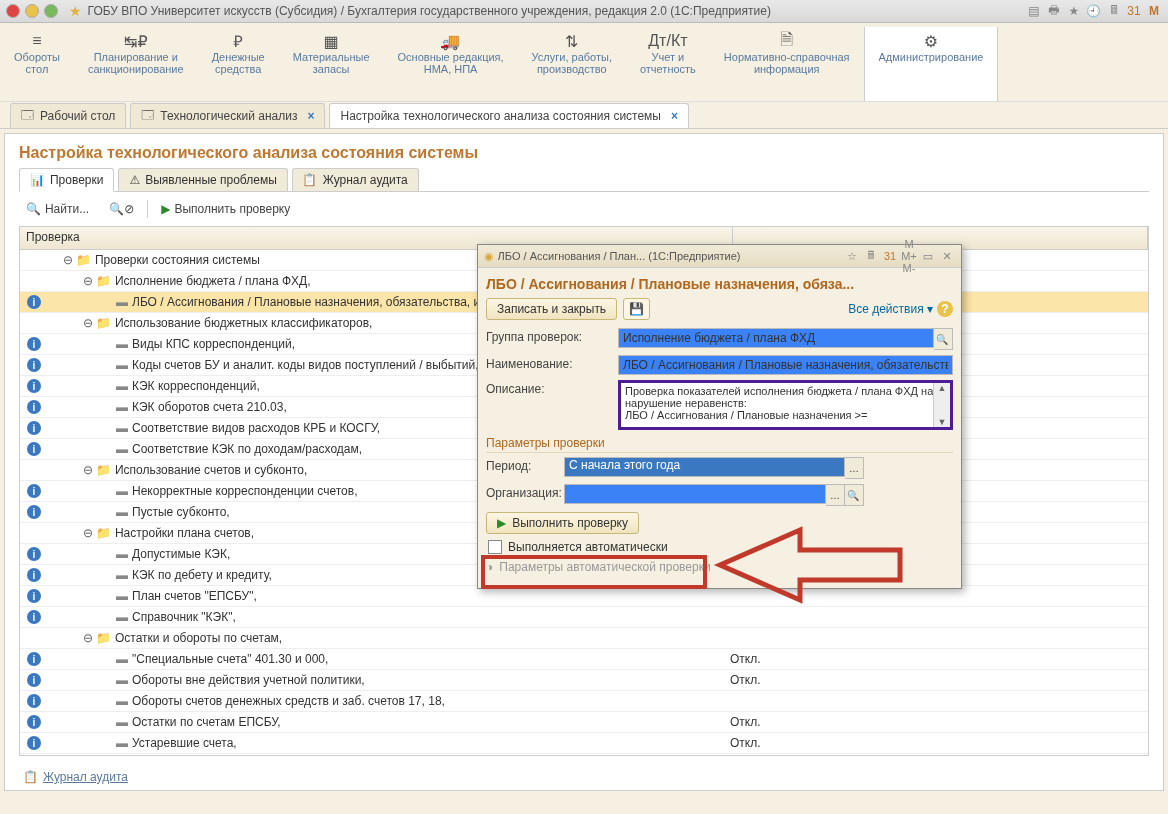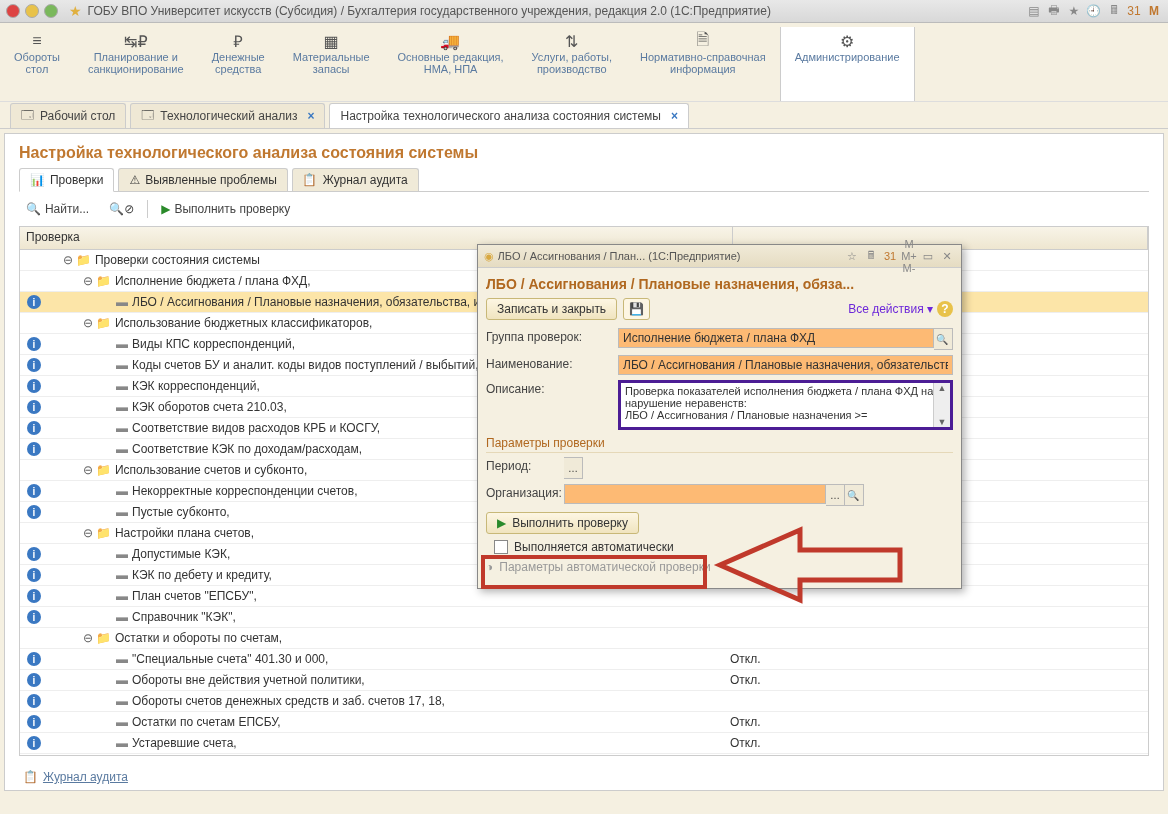--- a/index.html
+++ b/index.html
@@ -45,26 +45,26 @@
 .dlg-title{height:22px;background:linear-gradient(#f0ead8,#e5dcc2);display:flex;align-items:center;padding:0 6px;font-size:11px;color:#555;border-bottom:1px solid #ccc}
 .dlg-title .grow{flex:1;white-space:nowrap;overflow:hidden;text-overflow:ellipsis}
 .dlg-title .icos{display:flex;gap:3px;align-items:center}
 .dlg-title .icos span{width:16px;text-align:center;color:#888}
 .dlg-body{padding:8px}
 .dlg-h{color:#b06820;font-size:14px;font-weight:bold;margin-bottom:6px;white-space:nowrap;overflow:hidden;text-overflow:ellipsis}
 .dlg-toolbar{display:flex;align-items:center;gap:6px;margin-bottom:8px}
 .btn{padding:3px 10px;background:linear-gradient(#fdf6e3,#f0e4bf);border:1px solid #c8b878;border-radius:3px;font-size:12px;color:#333}
 .icobtn{padding:3px 5px;border:1px solid #c8b878;border-radius:3px;background:#fdf6e3}
 .right{margin-left:auto;display:flex;align-items:center;gap:4px}
-.link{color:#6d28d9}
+.link{color:#0369a1}
 .help{width:16px;height:16px;border-radius:50%;background:#e8c24a;color:#fff;display:inline-flex;align-items:center;justify-content:center;font-weight:bold}
 .form-row{display:flex;align-items:flex-start;margin-bottom:5px;font-size:12px}
 .form-row label{width:132px;color:#444;padding-top:2px}
 .form-row .fld{flex:1;display:flex}
-.input{flex:1;border:1px solid #bbb;background:#fdba74;height:18px;padding:0 4px;font-size:12px;color:#333}
+.input{flex:1;border:1px solid #bbb;background:#3b82f6;height:18px;padding:0 4px;font-size:12px;color:#333}
 .input.sel{background:#3a78c2;color:#fff}
 .inpbtn{width:18px;height:20px;border:1px solid #bbb;border-left:none;background:#f0ead8;display:flex;align-items:center;justify-content:center;font-size:10px}
 .textarea{flex:1;border:3px solid #4c1d95;background:#fff;height:40px;padding:2px 4px;font-size:11px;overflow:hidden;position:relative}
 .scroller{position:absolute;right:0;top:0;bottom:0;width:16px;background:#eee;border-left:1px solid #ccc;display:flex;flex-direction:column;justify-content:space-between;align-items:center;font-size:9px;color:#666}
 .section-h{color:#b06820;font-size:12px;margin:6px 0 4px 0;border-bottom:1px solid #e5d8b8;padding-bottom:2px}
 .run-btn{display:inline-flex;align-items:center;gap:6px;padding:3px 10px;border:1px solid #c8b878;border-radius:3px;background:linear-gradient(#fdf6e3,#f0e4bf)}
 .play{color:#2a8a2a}
 .redbox{position:absolute;border:4px solid #c0392b;pointer-events:none}
 .arrow{position:absolute;pointer-events:none}
 .footer{position:absolute;bottom:6px;left:18px;display:flex;align-items:center;gap:5px;color:#5a7aa0;font-size:12px}
@@ -118,20 +118,25 @@
         <div class="rib-ico">🚚</div>
         <div>Основные редакция,</div>
         <div>НМА, НПА</div>
       </div>
       <div class="rib-item">
         <div class="rib-ico">⇅</div>
         <div>Услуги, работы,</div>
         <div>производство</div>
       </div>
       <div class="rib-item">
+        <div class="rib-ico">Дт/Кт</div>
+        <div>Учет и</div>
+        <div>отчетность</div>
+      </div>
+      <div class="rib-item">
         <div class="rib-ico">🗎</div>
         <div>Нормативно-справочная</div>
         <div>информация</div>
       </div>
       <div class="rib-item active">
         <div class="rib-ico">⚙</div>
         <div>Администрирование</div>
         <div></div>
       </div>
     </div>
@@ -491,40 +496,41 @@
                 <span>▼</span>
               </div>
           </div>
         </div>
       </div>
 
       <div class="section-h">Параметры проверки</div>
       <div class="form-row">
         <label style="width:78px">Период:</label>
         <div class="fld" style="max-width:300px">
+          <div class="input sel">С начала этого года</div>
           <div class="inpbtn">…</div>
         </div>
       </div>
       <div class="form-row">
         <label style="width:78px">Организация:</label>
         <div class="fld" style="max-width:300px">
           <input class="input" value="" style="">
           <div class="inpbtn">…</div>
           <div class="inpbtn">
               <span>🔍</span>
             </div>
         </div>
       </div>
       <div style="margin:6px 0">
         <div class="run-btn">
           <span class="play">▶</span>
           <span>Выполнить проверку</span>
         </div>
       </div>
-      <div style="margin:6px 8px;display:flex;align-items:flex-start">
+      <div style="margin:6px 2px;display:flex;align-items:flex-start">
         <span class="chk"></span>
         <span>Выполняется автоматически</span>
       </div>
       <div style="margin:6px 0;display:flex;align-items:center" class="muted">
         <span style="margin-right:6px">◑</span>
         <span>Параметры автоматической проверки</span>
       </div>
     </div>
   </div>
 

